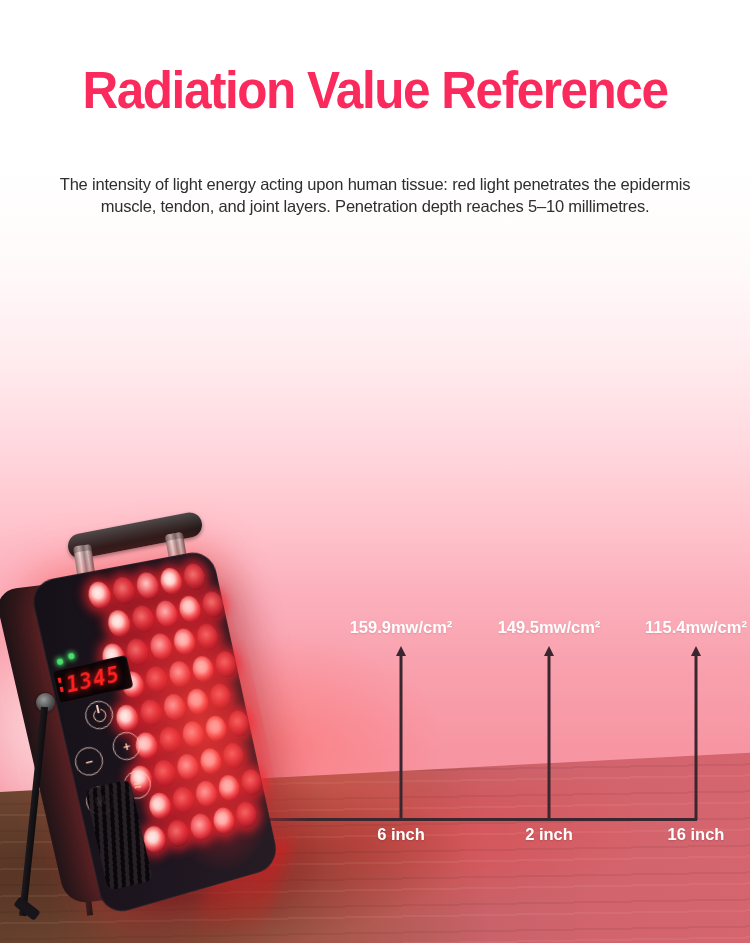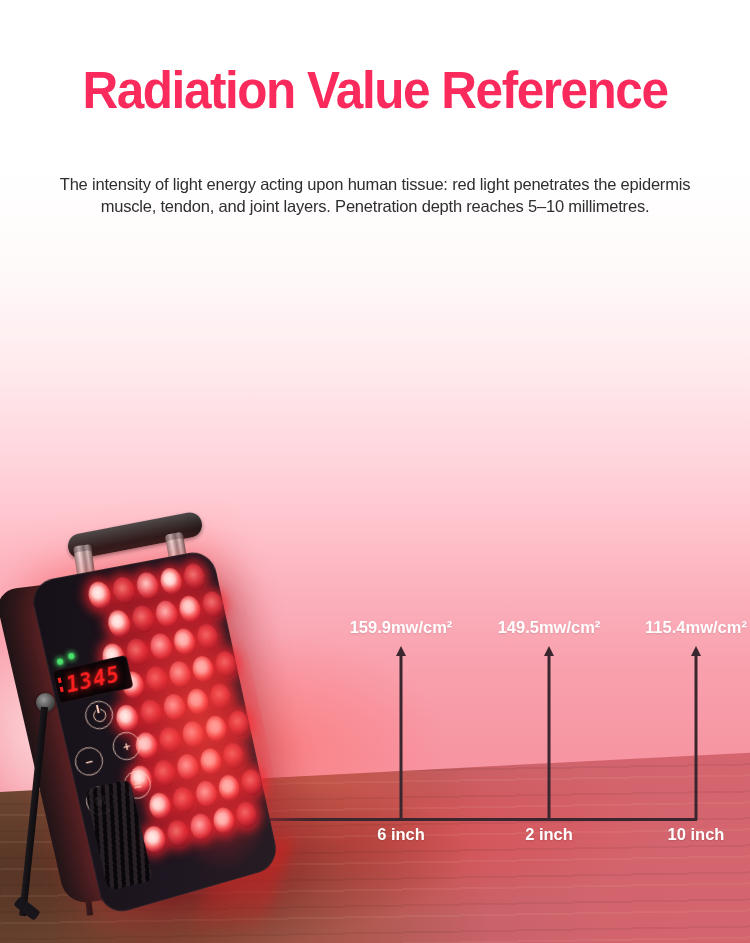--- a/index.html
+++ b/index.html
@@ -137,21 +137,21 @@
       <div class="measure" style="left: 549px;">
         <div class="m-value">149.5mw/cm²</div>
         <div class="m-arrow"></div>
         <div class="m-line"></div>
         <div class="m-distance">2 inch</div>
       </div>
       <div class="measure" style="left: 696px;">
         <div class="m-value">115.4mw/cm²</div>
         <div class="m-arrow"></div>
         <div class="m-line"></div>
-        <div class="m-distance">10 inch</div>
+        <div class="m-distance">16 inch</div>
       </div>
     </div>
   <div class="h-line"></div>
 
   <div class="contact-shadow"></div>
   <div class="reflection"></div>
 
   <div class="device">
     <div class="leg leg-back"></div>
     <div class="handle-bar"></div>

